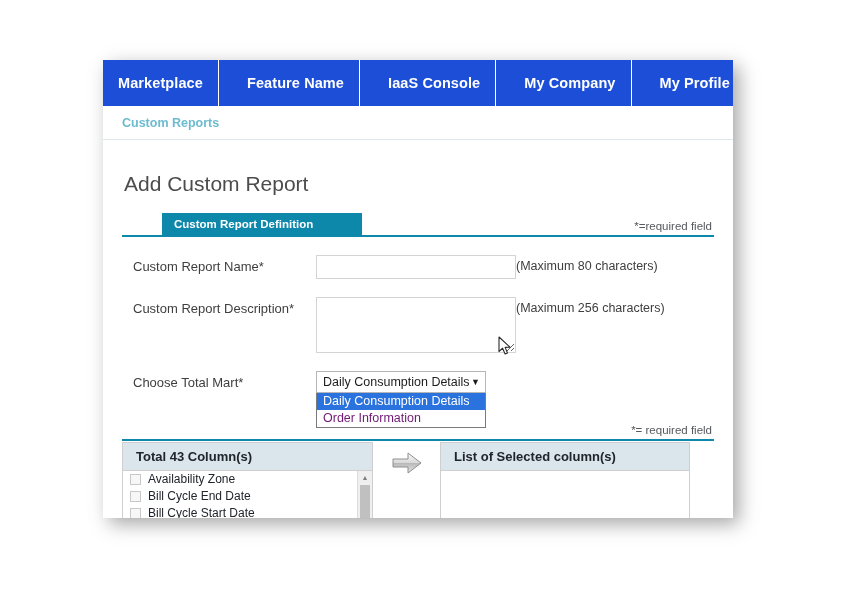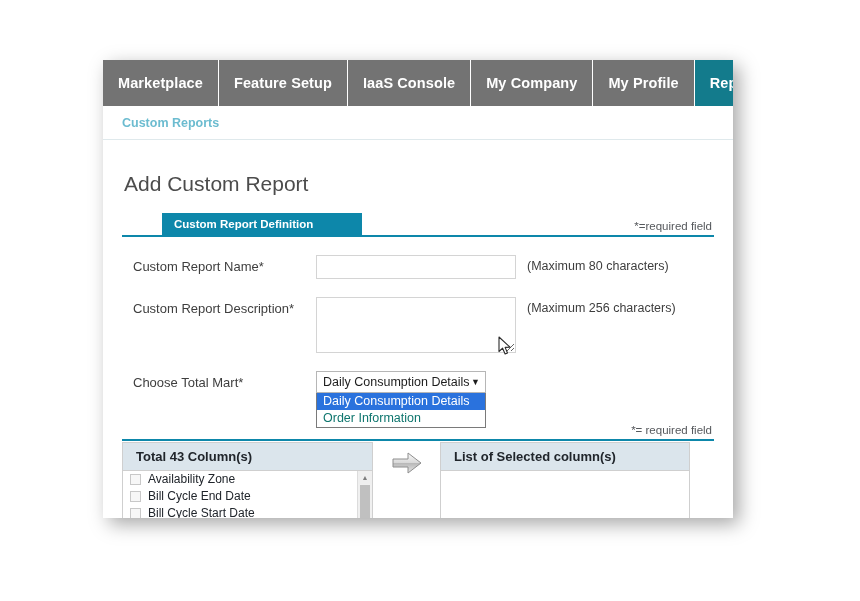--- a/index.html
+++ b/index.html
@@ -23,24 +23,25 @@
     width: 630px;
     height: 458px;
     background: #ffffff;
     overflow: hidden;
     box-shadow: 6px 6px 18px rgba(0,0,0,0.35);
   }
 
   
   #top-nav {
     height: 46px;
-    background: #737373;
+    background: #1d4ed8;
     display: flex;
     align-items: stretch;
     position: relative;
+    gap: 13px;
   }
   .nav-tab {
     display: flex;
     align-items: center;
     padding: 0 15px;
     color: #ffffff;
     font-size: 14.5px;
     font-weight: bold;
     letter-spacing: 0.1px;
     border-right: 1px solid #ffffff;
@@ -147,21 +148,20 @@
     box-sizing: border-box;
     outline: none;
     resize: both;
     font-family: "Liberation Sans", sans-serif;
     font-size: 12px;
     padding: 3px 4px;
   }
   .hint {
     font-size: 12.5px;
     color: #3e3e3e;
-    margin-left: 11px;
     padding-top: 4px;
   }
 
   
   .select-wrap {
     position: relative;
     width: 170px;
   }
   .select-box {
     width: 170px;
@@ -190,21 +190,21 @@
     border: 1px solid #7a7a7a;
     border-top: none;
     background: #ffffff;
     box-sizing: border-box;
     z-index: 40;
   }
   .select-option {
     font-size: 12.5px;
     padding: 1px 5px 1px 6px;
     line-height: 15px;
-    color: #0f766e;
+    color: #701a75;
     cursor: pointer;
     white-space: nowrap;
   }
   .select-option.selected {
     background: #2a72dd;
     color: #ffffff;
   }
 
   
   #columns-section {
@@ -309,21 +309,21 @@
 </head>
 <body>
 
 <div id="app-panel">
 
   <div id="top-nav">
     <div class="nav-tab">
       <span>Marketplace</span>
     </div>
     <div class="nav-tab">
-      <span>Feature Setup</span>
+      <span>Feature Name</span>
     </div>
     <div class="nav-tab">
       <span>IaaS Console</span>
     </div>
     <div class="nav-tab">
       <span>My Company</span>
     </div>
     <div class="nav-tab">
       <span>My Profile</span>
     </div>

